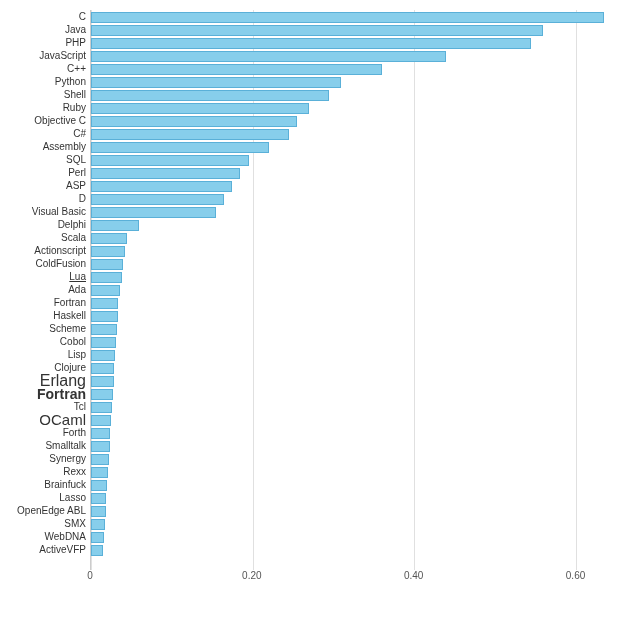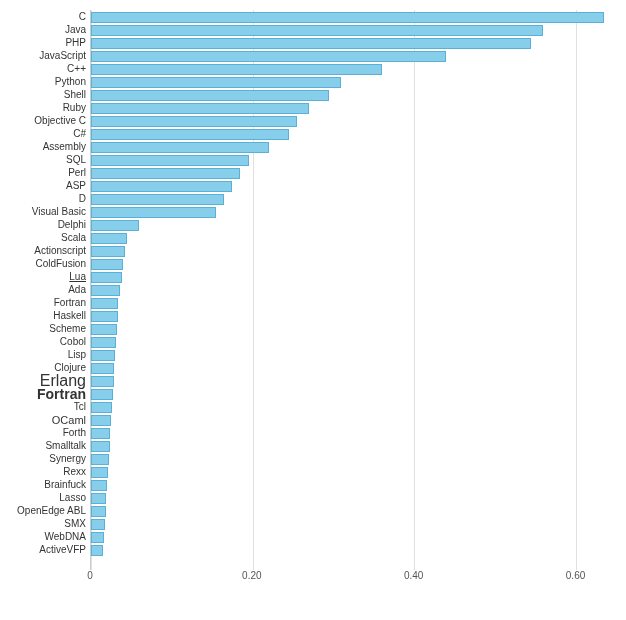--- a/index.html
+++ b/index.html
@@ -112,21 +112,21 @@
         <div class="label-cell" style="height: 13px; font-size: 10px;">Ada</div>
         <div class="label-cell" style="height: 13px; font-size: 10px;">Fortran</div>
         <div class="label-cell" style="height: 13px; font-size: 10px;">Haskell</div>
         <div class="label-cell" style="height: 13px; font-size: 10px;">Scheme</div>
         <div class="label-cell" style="height: 13px; font-size: 10px;">Cobol</div>
         <div class="label-cell" style="height: 13px; font-size: 10px;">Lisp</div>
         <div class="label-cell" style="height: 13px; font-size: 10px;">Clojure</div>
         <div class="label-cell" style="height: 13px; font-size: 16px; text-align: center;">Erlang</div>
         <div class="label-cell" style="height: 13px; font-size: 14px; font-weight: bold;">Fortran</div>
         <div class="label-cell" style="height: 13px; font-size: 10px;">Tcl</div>
-        <div class="label-cell" style="height: 13px; font-size: 11px;">OCaml</div>
+        <div class="label-cell" style="height: 13px; font-size: 15px;">OCaml</div>
         <div class="label-cell" style="height: 13px; font-size: 10px;">Forth</div>
         <div class="label-cell" style="height: 13px; font-size: 10px; margin-left: 28px;">Smalltalk</div>
         <div class="label-cell" style="height: 13px; font-size: 10px;">Synergy</div>
         <div class="label-cell" style="height: 13px; font-size: 10px;">Rexx</div>
         <div class="label-cell" style="height: 13px; font-size: 10px;">Brainfuck</div>
         <div class="label-cell" style="height: 13px; font-size: 10px;">Lasso</div>
         <div class="label-cell" style="height: 13px; font-size: 10px;">OpenEdge ABL</div>
         <div class="label-cell" style="height: 13px; font-size: 10px;">SMX</div>
         <div class="label-cell" style="height: 13px; font-size: 10px;">WebDNA</div>
         <div class="label-cell" style="height: 13px; font-size: 10px;">ActiveVFP</div>

